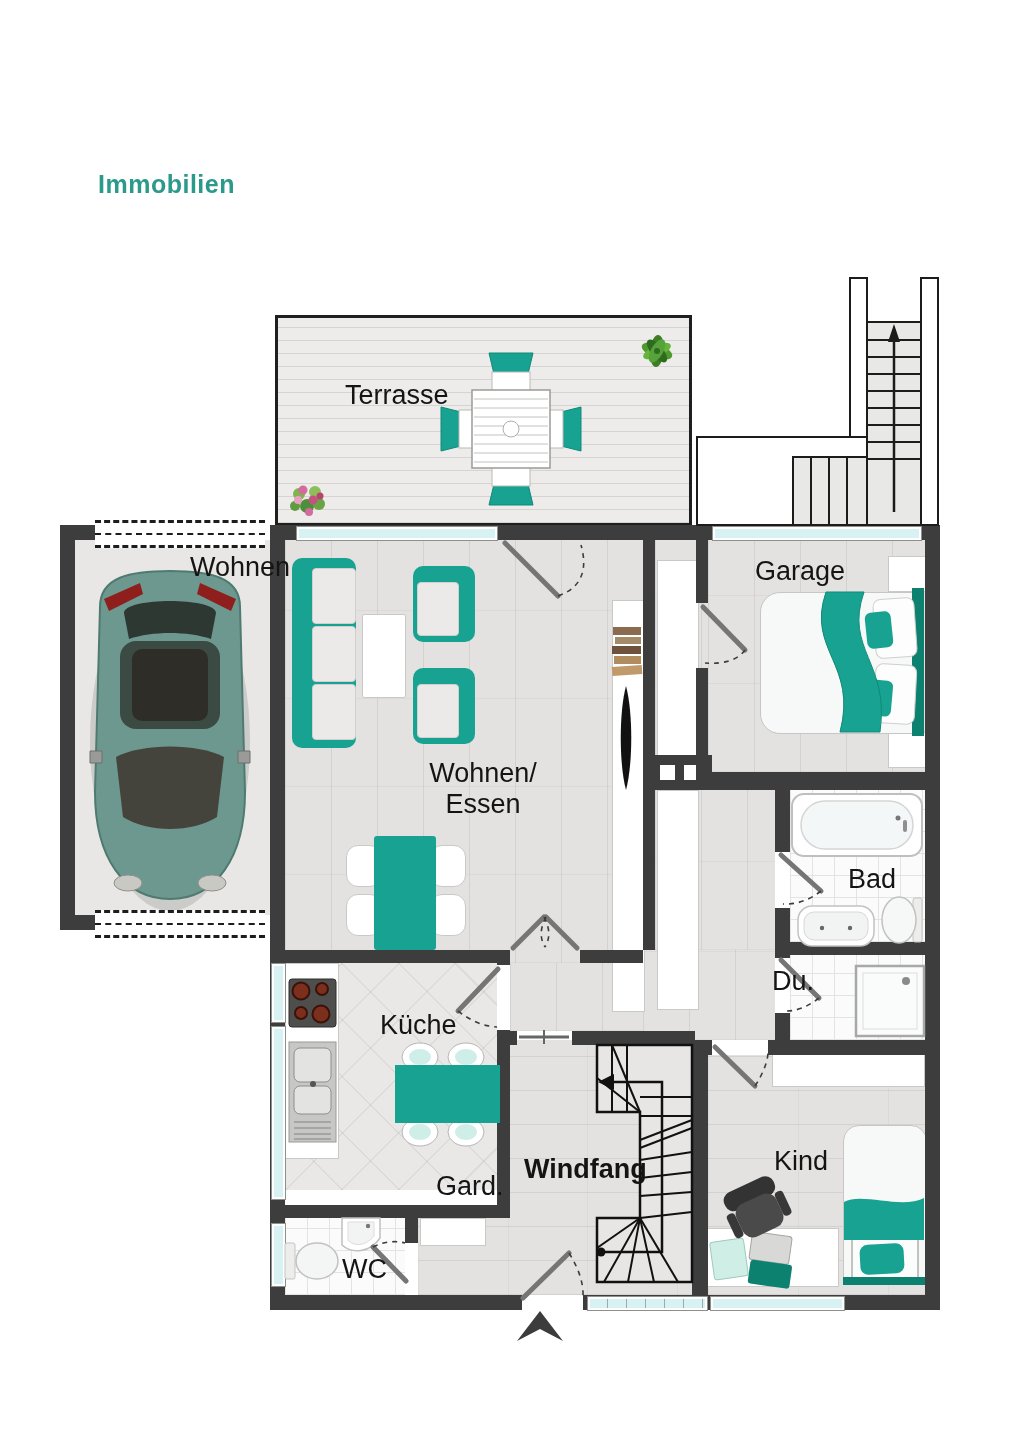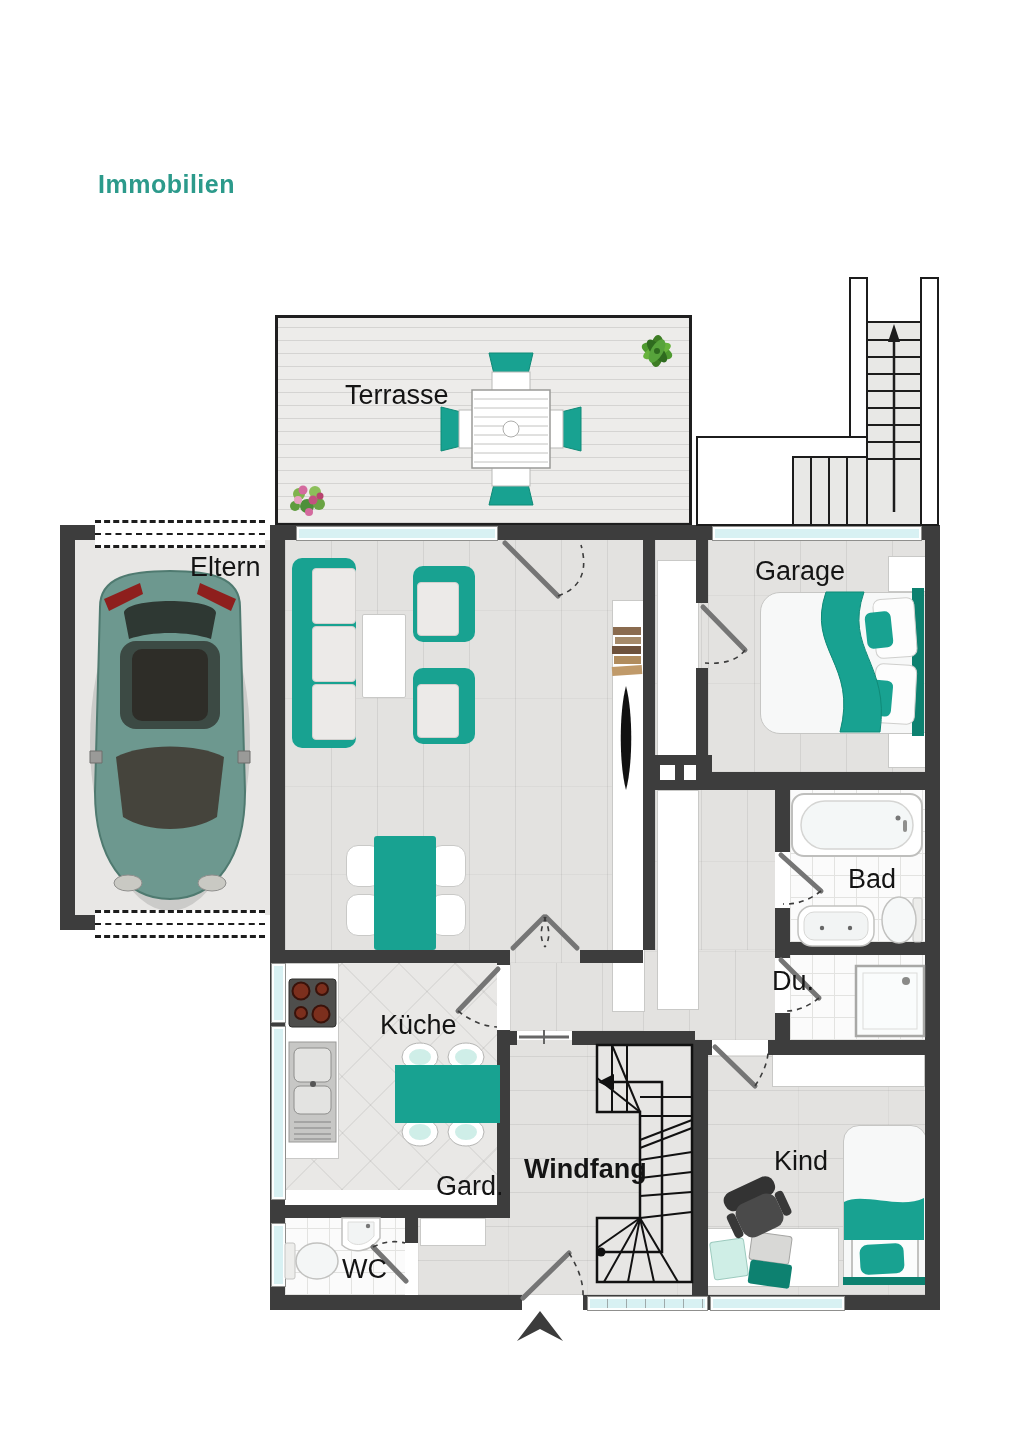--- a/index.html
+++ b/index.html
@@ -379,21 +379,25 @@
       <g stroke="#666" stroke-width="3">
         <line x1="519" y1="1037" x2="569" y2="1037"></line>
         <line x1="544" y1="1030" x2="544" y2="1044" stroke-width="2"></line>
       </g>
     </g>
 
     <polygon points="540,1311 563,1341 540,1329 517,1341" fill="#3c3c3c"></polygon>
   </svg>
 
   <div class="rlabel" style="left:345px;top:380px;">Terrasse</div>
-  <div class="rlabel" style="left:190px;top:552px;">Eltern</div>
+  <div class="rlabel" style="left:190px;top:552px;">Wohnen</div>
+  <div class="rlabel" style="left:398px;top:758px;width:170px;text-align:center;line-height:31px;">
+    <span>Wohnen/</span><br>
+    <span>Essen</span>
+  </div>
   <div class="rlabel" style="left:755px;top:556px;">Garage</div>
   <div class="rlabel" style="left:848px;top:864px;">Bad</div>
   <div class="rlabel" style="left:772px;top:966px;">Du.</div>
   <div class="rlabel" style="left:352px;top:1010px;margin-left:28px;">Küche</div>
   <div class="rlabel" style="left:524px;top:1154px;font-weight:bold;">Windfang</div>
   <div class="rlabel" style="left:774px;top:1146px;">Kind</div>
   <div class="rlabel" style="left:342px;top:1254px;">WC</div>
   <div class="rlabel" style="left:436px;top:1171px;">Gard.</div>
 
   <div class="logo-tag">Immobilien</div>

